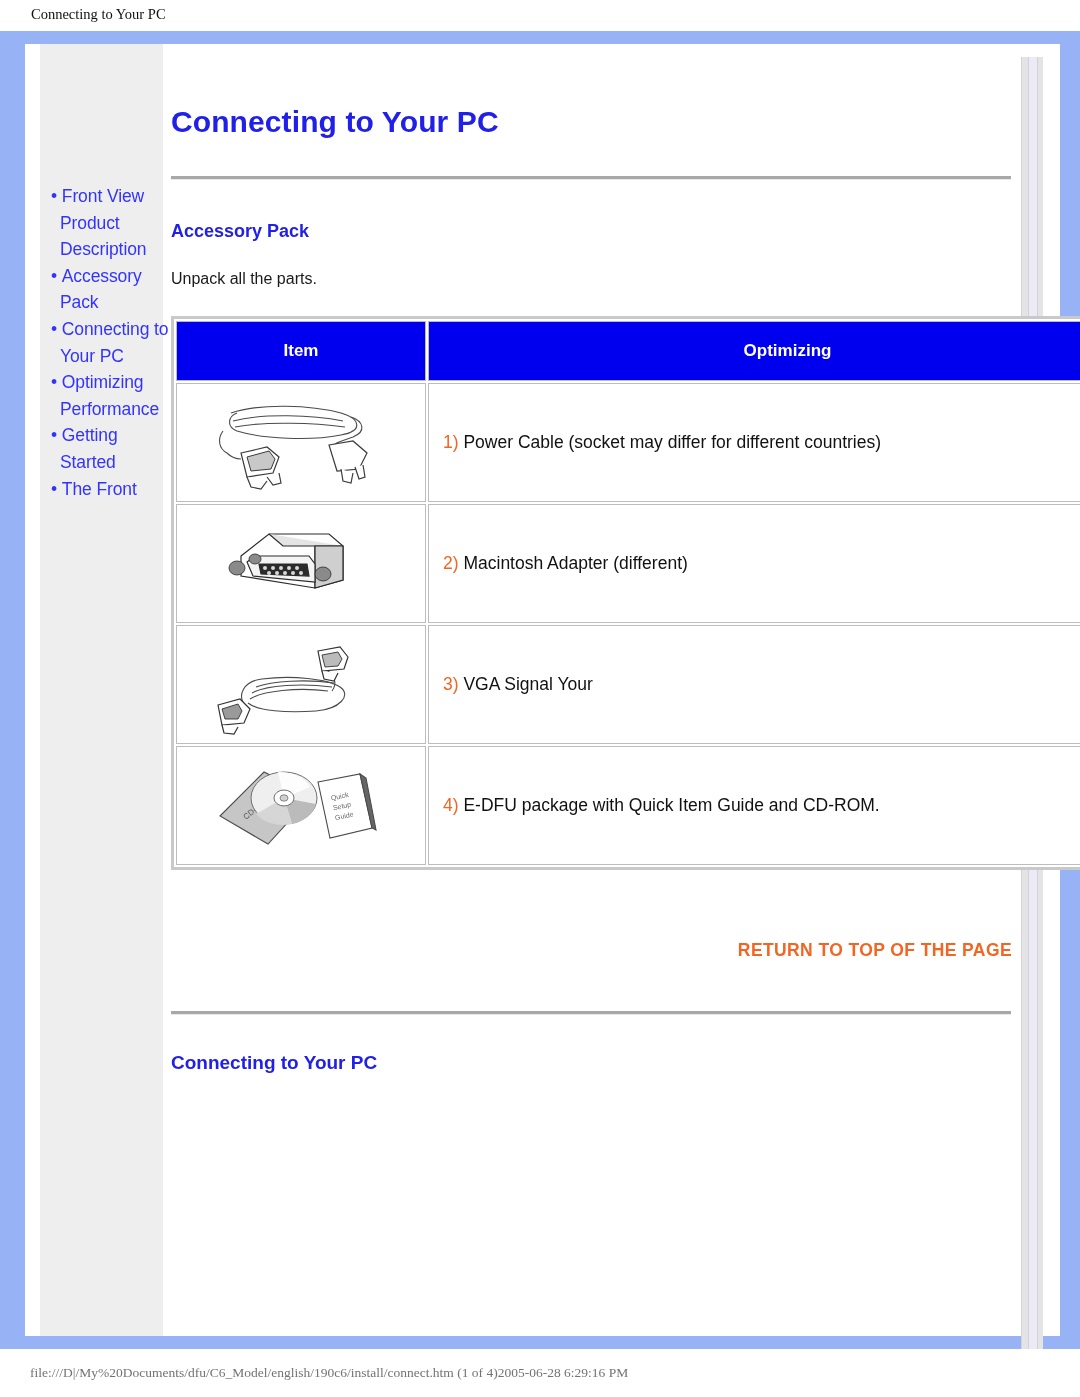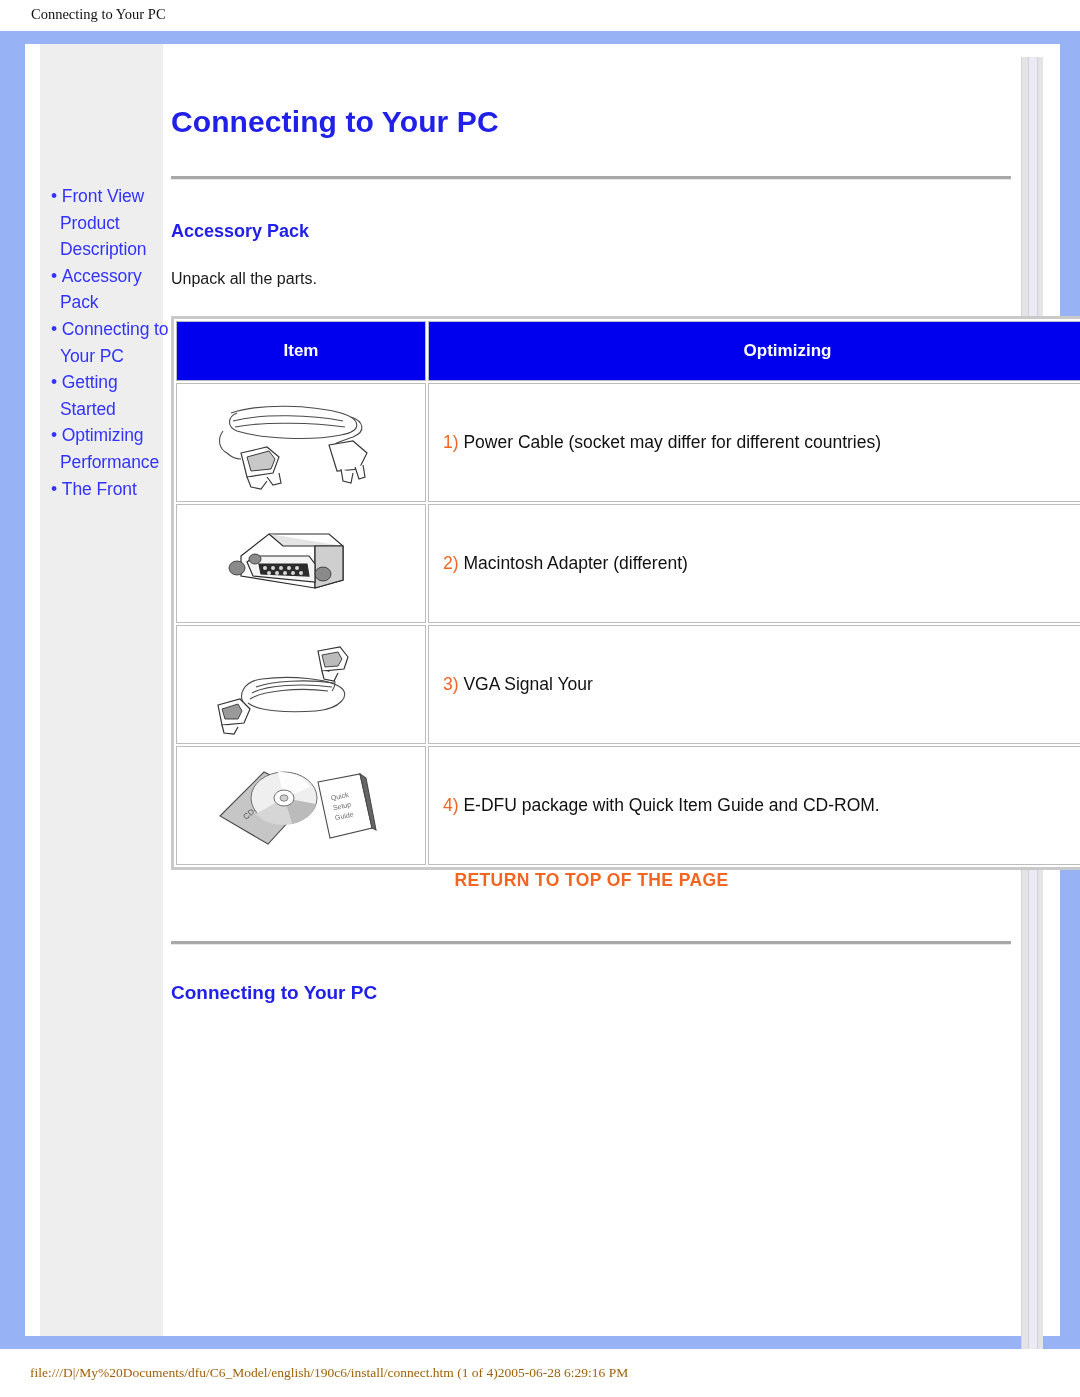--- a/index.html
+++ b/index.html
@@ -195,21 +195,22 @@
     font-size: 17.5px;
     color: #111111;
   }
   .num {
     color: #f26522;
     font-weight: normal;
   }
 
   
   .return-top {
-    text-align: center;
+    margin-top: 70px;
+    text-align: right;
     width: 841px;
   }
   .return-top span {
     color: #f26522;
     font-size: 17.5px;
     font-weight: bold;
     letter-spacing: 0.4px;
     cursor: pointer;
   }
 
@@ -236,21 +237,21 @@
     width: 1080px;
     height: 48px;
     background: #ffffff;
   }
   .page-footer-text {
     position: absolute;
     left: 30px;
     top: 16px;
     font-family: "Liberation Serif", serif;
     font-size: 13.5px;
-    color: #a16207;
+    color: #737373;
     white-space: nowrap;
   }
 
   svg { display: block; }
 </style>
 </head>
 <body>
 
 <div class="page-header">
   <div class="page-header-text">Connecting to Your PC</div>
@@ -264,22 +265,22 @@
 
     <div class="scrollbar">
       <div class="scrollbar-inner"></div>
     </div>
 
     <nav class="sidebar" style="left:15px; top:0; height:1292px;">
       <ul class="nav-list">
         <li class="nav-item">Front View Product Description</li>
         <li class="nav-item">Accessory Pack</li>
         <li class="nav-item">Connecting to Your PC</li>
+        <li class="nav-item">Optimizing Performance</li>
         <li class="nav-item">Getting Started</li>
-        <li class="nav-item">Optimizing Performance</li>
         <li class="nav-item">The Front</li>
       </ul>
     </nav>
 
     <main class="content" style="left:146px; top:0;">
 
       <h1 class="page-title">Connecting to Your PC</h1>
 
       <div class="hr"></div>
 

